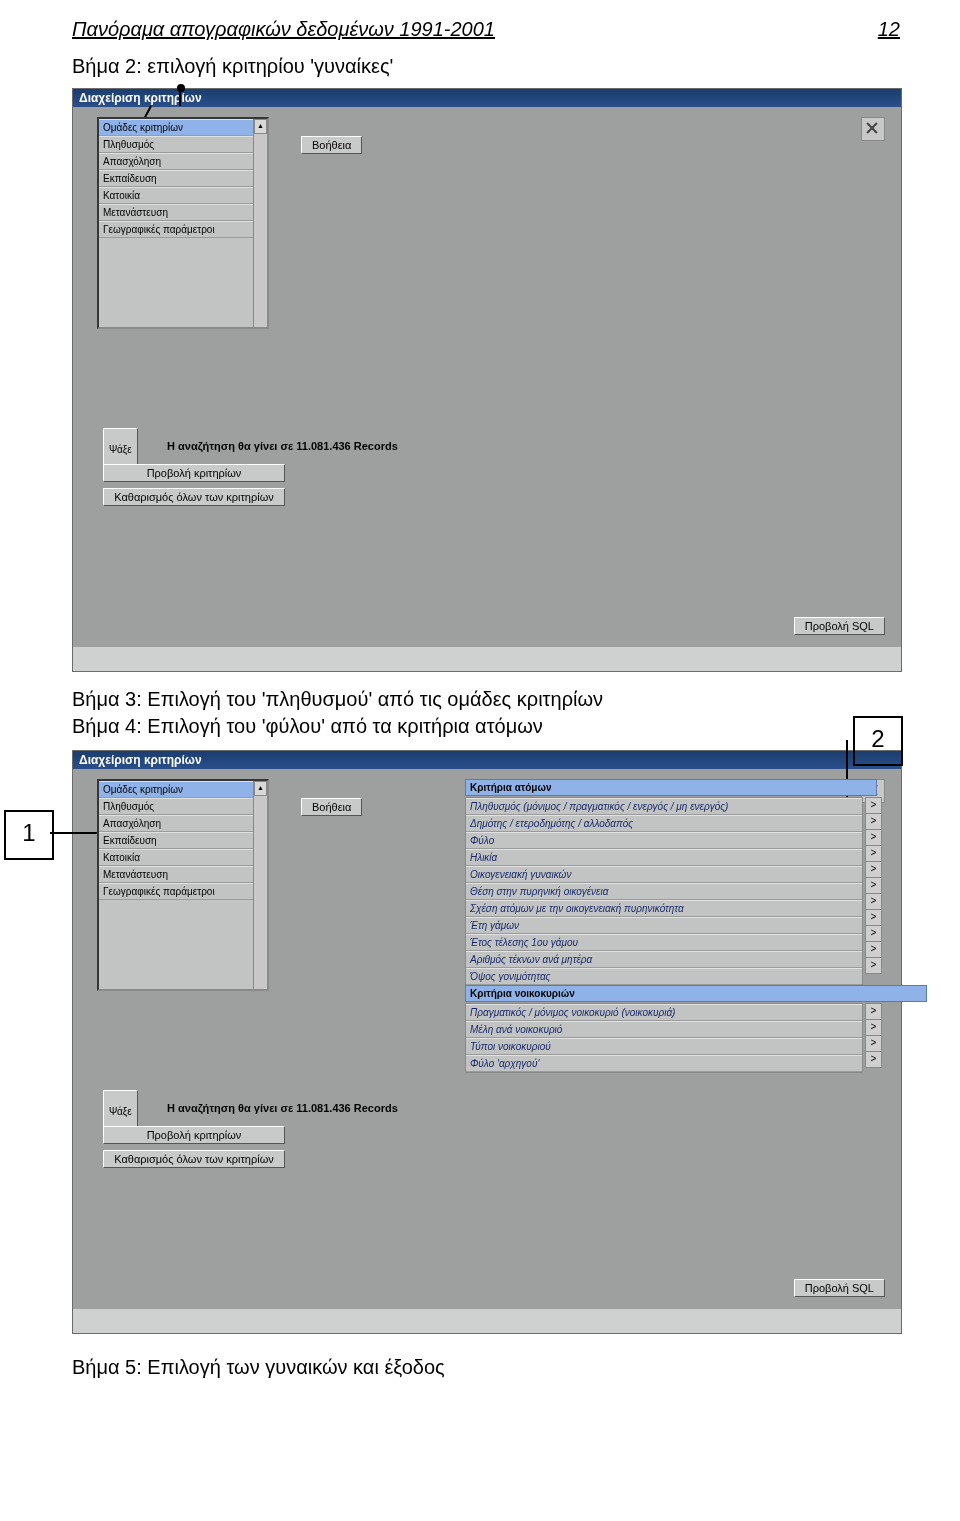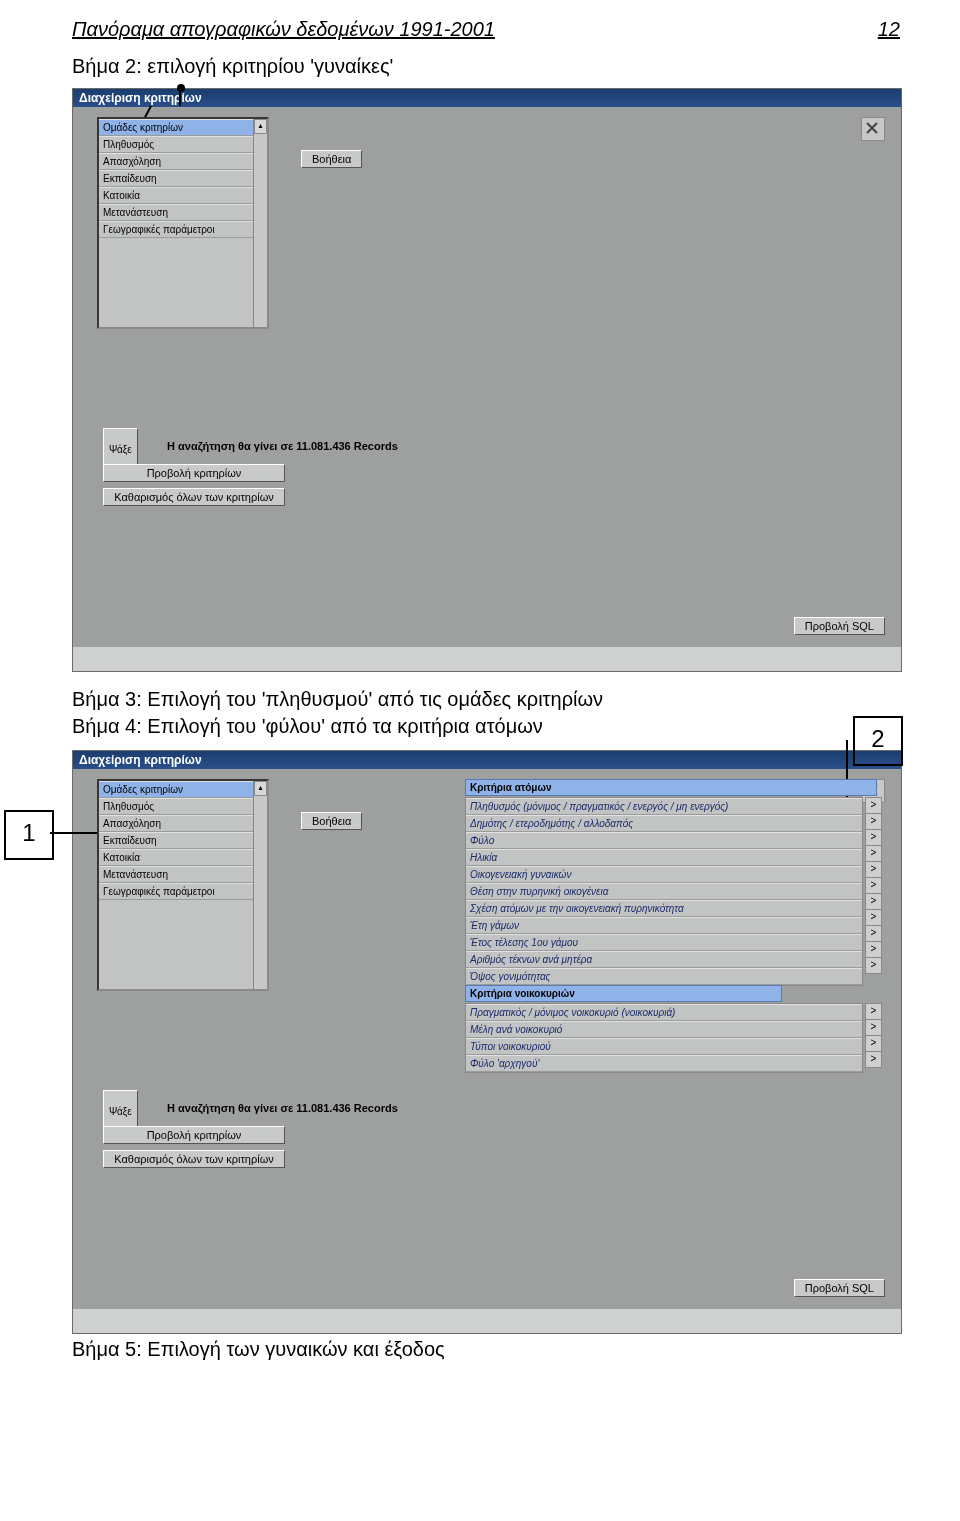--- a/index.html
+++ b/index.html
@@ -8,21 +8,21 @@
   .step-title{font-size:20px;margin:6px 0 10px 72px}
   .shot{position:relative;margin-left:72px;width:830px;box-sizing:border-box}
   .shot-frame{background:#9ea0a0;border:1px solid #6b6b6b;box-sizing:border-box}
   .titlebar{background:linear-gradient(#1b3d6e,#2a4f8a);color:#fff;font-size:12px;padding:2px 6px;font-weight:bold}
   .inner{position:relative;height:540px}
   .listbox{position:absolute;left:24px;top:10px;width:172px;height:212px;background:#c2c4c4;border:2px inset #8a8a8a;box-sizing:border-box}
   .list-item{height:15px;line-height:15px;font-size:10px;padding:0 4px;background:#c2c4c4;border-bottom:1px solid #9a9c9c;border-top:1px solid #dfe0e0;color:#000;cursor:pointer}
   .list-item.sel{background:#8fb3e8;color:#000}
   .scroll{position:absolute;right:0;top:0;bottom:0;width:13px;background:#c8c8c8;border-left:1px solid #888}
   .scroll .arr{height:13px;background:#d8d8d8;border:1px solid #888;font-size:8px;text-align:center;line-height:11px}
-  .help-btn{position:absolute;left:228px;top:42px}
+  .help-btn{position:absolute;left:228px;top:28px}
   .btn{background:#c8c9c9;border:1px solid #fff;border-right-color:#555;border-bottom-color:#555;padding:2px 10px;font-size:11px;cursor:pointer;color:#000}
   .btn.small{font-size:10px;padding:15px 5px}
   .btn.wide{display:inline-block;width:180px;text-align:center;padding:2px 0;font-size:11px}
   .search-btn{position:absolute;left:30px;top:332px}
   .search-note{position:absolute;left:94px;top:333px;font-size:11px;font-weight:bold;color:#000}
   .proj-btn{position:absolute;left:30px;top:356px}
   .clear-btn{position:absolute;left:30px;top:380px}
   .close-icon{position:absolute;right:16px;top:10px;width:22px;height:22px;background:#c8c8c8;border:1px solid #888;cursor:pointer}
   .close-icon::before,.close-icon::after{content:"";position:absolute;left:3px;top:9px;width:14px;height:2px;background:#444;transform:rotate(45deg)}
   .close-icon::after{transform:rotate(-45deg)}
@@ -135,21 +135,21 @@
         <div class="expand-cell" style="left:792px;top:60px">&gt;</div>
         <div class="expand-cell" style="left:792px;top:76px">&gt;</div>
         <div class="expand-cell" style="left:792px;top:92px">&gt;</div>
         <div class="expand-cell" style="left:792px;top:108px">&gt;</div>
         <div class="expand-cell" style="left:792px;top:124px">&gt;</div>
         <div class="expand-cell" style="left:792px;top:140px">&gt;</div>
         <div class="expand-cell" style="left:792px;top:156px">&gt;</div>
         <div class="expand-cell" style="left:792px;top:172px">&gt;</div>
         <div class="expand-cell" style="left:792px;top:188px">&gt;</div>
 
-        <div class="header-box" style="left:392px;top:216px;width:317px">Κριτήρια νοικοκυριών</div>
+        <div class="header-box" style="left:392px;top:216px;width:462px">Κριτήρια νοικοκυριών</div>
         <div class="right-list" style="top:234px">
           <div class="right-item">Πραγματικός / μόνιμος νοικοκυριό (νοικοκυριά)</div>
           <div class="right-item">Μέλη ανά νοικοκυριό</div>
           <div class="right-item">Τύποι νοικοκυριού</div>
           <div class="right-item">Φύλο 'αρχηγού'</div>
         </div>
         <div class="expand-cell" style="left:792px;top:234px">&gt;</div>
         <div class="expand-cell" style="left:792px;top:250px">&gt;</div>
         <div class="expand-cell" style="left:792px;top:266px">&gt;</div>
         <div class="expand-cell" style="left:792px;top:282px">&gt;</div>
@@ -157,14 +157,14 @@
         <div class="search-btn"><span class="btn small">Ψάξε</span></div>
         <div class="search-note">Η αναζήτηση θα γίνει σε 11.081.436 Records</div>
         <div class="proj-btn"><span class="btn wide">Προβολή κριτηρίων</span></div>
         <div class="clear-btn"><span class="btn wide">Καθαρισμός όλων των κριτηρίων</span></div>
         <div class="sql-btn"><span class="btn">Προβολή SQL</span></div>
       </div>
       <div class="status-strip"></div>
     </div>
   </div>
 
-  <div class="midtext" style="margin-top:4px">Βήμα 5: Επιλογή των γυναικών και έξοδος</div>
+  <div class="midtext" style="margin-top:22px">Βήμα 5: Επιλογή των γυναικών και έξοδος</div>
 </div>
 
 </body></html>

